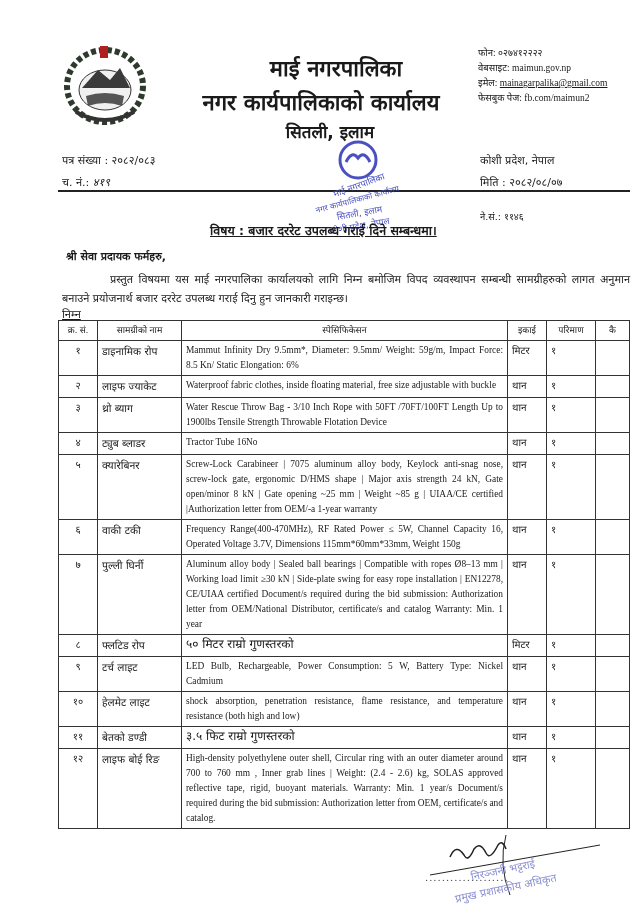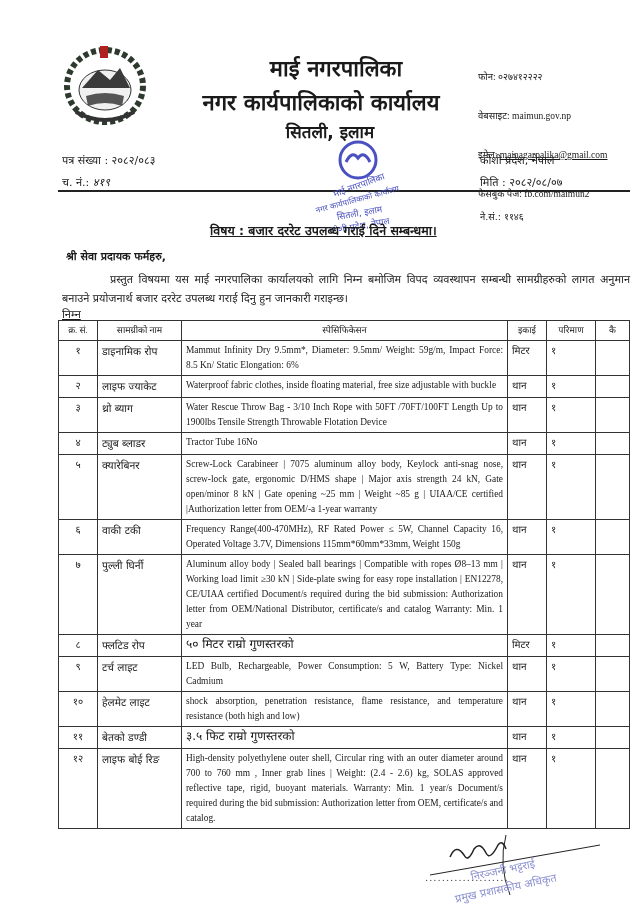--- a/index.html
+++ b/index.html
@@ -3,35 +3,35 @@
 <meta charset="utf-8">
 <style>
   html, body { margin: 0; padding: 0; background: #ffffff; }
   body { width: 643px; height: 910px; position: relative; overflow: hidden; color: #1a1a1a; font-family: "DejaVu Serif", serif; }
   .abs { position: absolute; }
   .logo { left: 62px; top: 40px; width: 86px; height: 86px; }
   .title1 { left: 236px; top: 52px; width: 200px; text-align: center; font-family: "DejaVu Sans", sans-serif; font-size: 22px; font-weight: bold; letter-spacing: 0px; }
   .title2 { left: 176px; top: 86px; width: 290px; text-align: center; font-family: "DejaVu Sans", sans-serif; font-size: 22px; font-weight: bold; }
   .title3 { left: 260px; top: 120px; width: 140px; text-align: center; font-family: "DejaVu Sans", sans-serif; font-size: 17px; font-weight: bold; }
   .contact { left: 478px; top: 46px; font-size: 9.5px; line-height: 15px; font-family: "Liberation Serif", serif; }
-  .contact div { white-space: nowrap; margin-top: 24px; }
+  .contact div { white-space: nowrap; }
   .contact .u { text-decoration: underline; }
   .left-meta { left: 62px; top: 150px; font-size: 11px; font-family: "DejaVu Sans", sans-serif; line-height: 22px; }
   .right-meta { left: 480px; top: 150px; font-size: 11px; font-family: "DejaVu Sans", sans-serif; line-height: 22px; }
   .hand { font-family: "DejaVu Serif", serif; font-style: italic; }
   .rule { left: 58px; top: 190px; width: 572px; height: 2px; background: #222; }
   .nesam { left: 480px; top: 198px; font-size: 9.5px; font-family: "DejaVu Sans", sans-serif; margin-top: 12px; }
   .stamp { left: 300px; top: 136px; width: 120px; height: 95px; }
   .subject { left: 210px; top: 222px; font-size: 12.5px; font-weight: bold; font-family: "DejaVu Sans", sans-serif; text-decoration: underline; white-space: nowrap; }
   .salute { left: 66px; top: 248px; font-size: 11px; font-family: "DejaVu Sans", sans-serif; font-weight: bold; }
   .para { left: 62px; top: 270px; width: 568px; font-size: 11px; line-height: 19px; font-family: "DejaVu Sans", sans-serif; text-align: justify; text-indent: 48px; }
   .nimna { left: 62px; top: 306px; font-size: 11px; font-family: "DejaVu Sans", sans-serif; text-decoration: underline; }
   table.items { position: absolute; left: 58px; top: 320px; width: 572px; border-collapse: collapse; font-size: 9.4px; font-family: "Liberation Serif", serif; }
   table.items th, table.items td { border: 1px solid #333; padding: 2px 4px; vertical-align: top; line-height: 15px; }
-  table.items th { font-family: Liberation Serif, serif; font-size: 9px; font-weight: normal; height: 13px; }
+  table.items th { font-family: Liberation Sans, sans-serif; font-size: 9px; font-weight: normal; height: 13px; }
   table.items td.sn { text-align: center; width: 30px; font-family: "DejaVu Sans", sans-serif; font-size: 10px; }
   table.items td.name { width: 75px; font-family: "DejaVu Sans", sans-serif; font-size: 10.5px; line-height: 17px; }
   table.items td.spec { text-align: justify; }
   table.items td.unit { width: 30px; font-family: "DejaVu Sans", sans-serif; font-size: 10px; }
   table.items td.qty { width: 40px; font-family: "DejaVu Sans", sans-serif; font-size: 10px; }
   table.items td.rem { width: 25px; }
   .dev { font-family: "DejaVu Sans", sans-serif; font-size: 12px; }
   .sig { left: 420px; top: 835px; width: 200px; height: 70px; }
   .sig-stamp1 { left: 470px; top: 862px; font-size: 11px; color: #8a8fd0; font-family: "DejaVu Sans", sans-serif; transform: rotate(-12deg); white-space: nowrap; }
   .sig-stamp2 { left: 454px; top: 880px; font-size: 11px; color: #8a8fd0; font-family: "DejaVu Sans", sans-serif; transform: rotate(-12deg); white-space: nowrap; }

